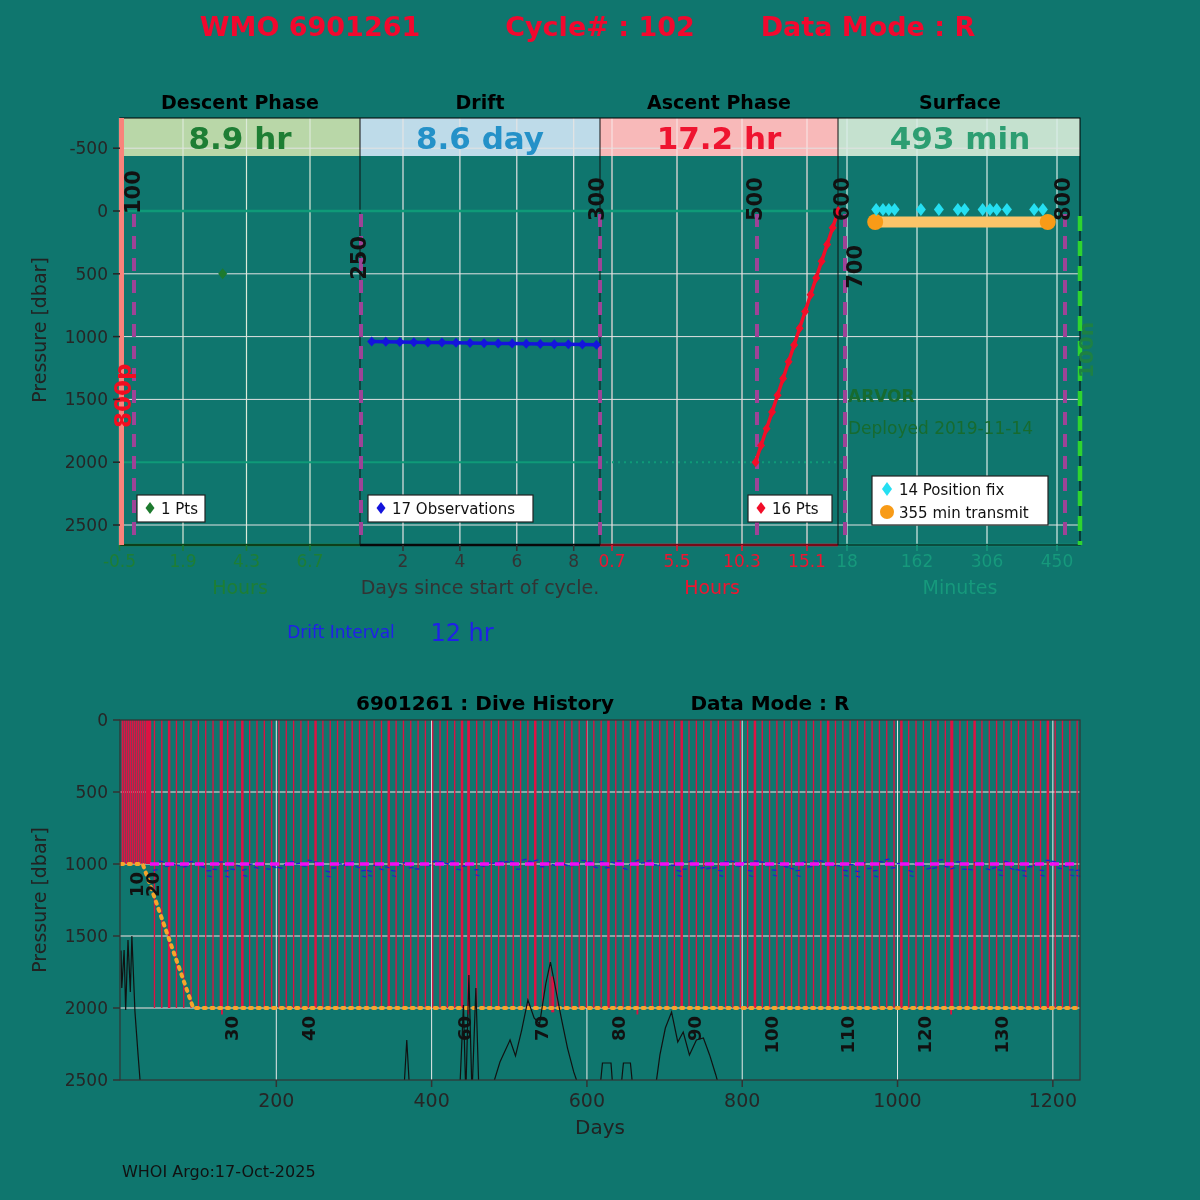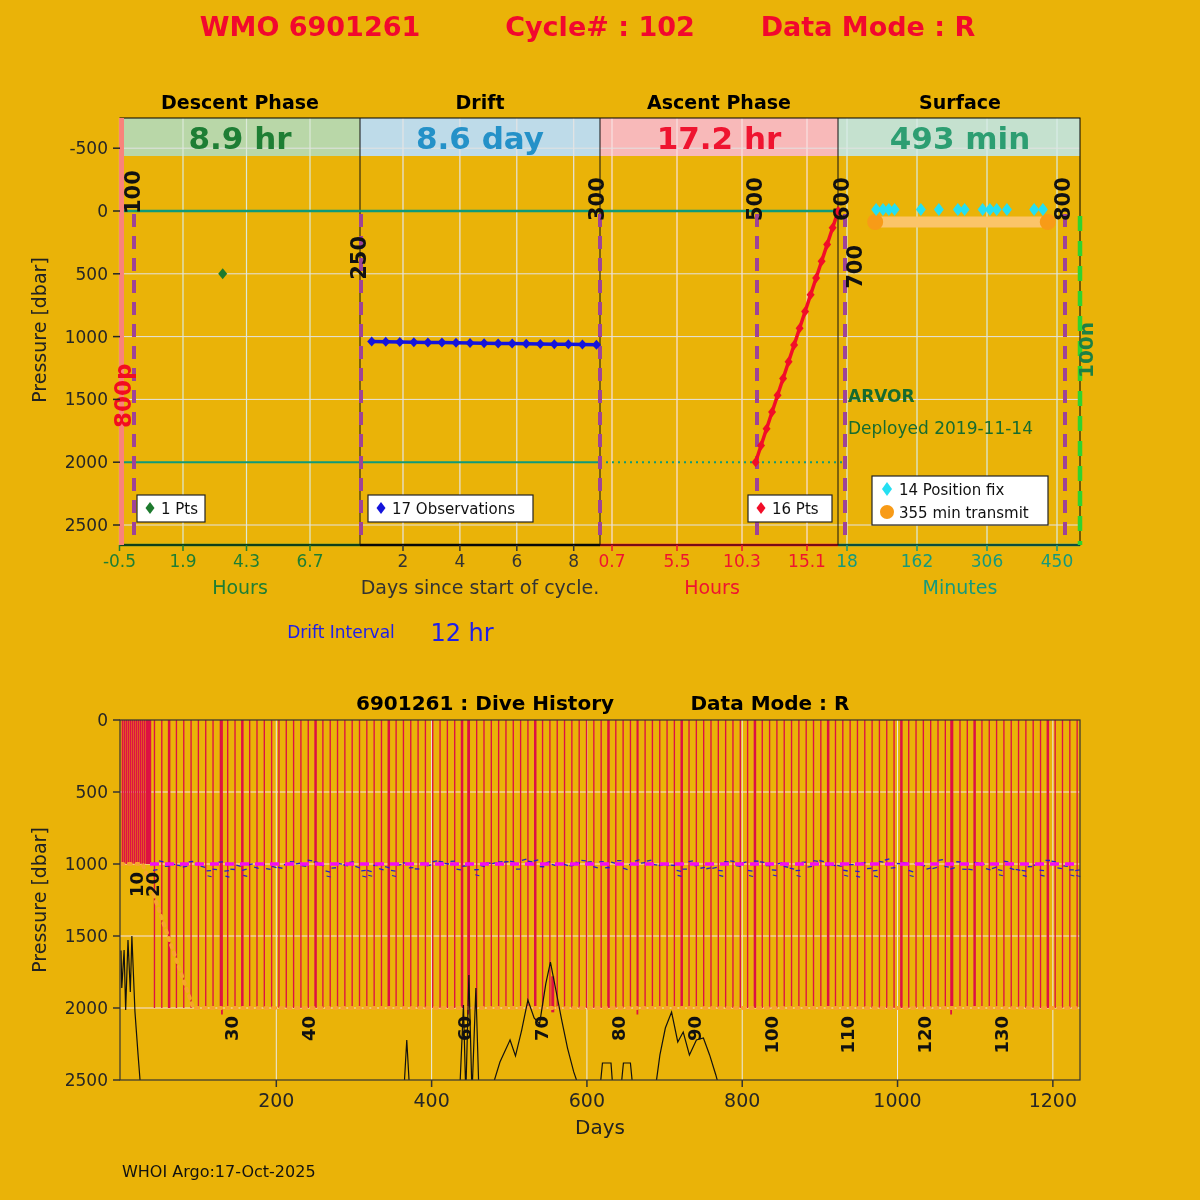--- a/index.html
+++ b/index.html
@@ -1,16 +1,16 @@
 <!DOCTYPE html>
 <html><head>
 <meta charset="utf-8">
 <style>
   html,body{margin:0;padding:0;background:#fff;}
-  .page{position:relative;width:1200px;height:1200px;background:#eab308;overflow:hidden;
+  .page{position:relative;width:1200px;height:1200px;background:#0f766e;overflow:hidden;
         font-family:"DejaVu Sans","Liberation Sans",sans-serif;}
   svg{display:block;}
   text{font-family:"DejaVu Sans","Liberation Sans",sans-serif;}
   .t-title{font-size:27px;font-weight:bold;}
   .t-phase{font-size:19px;font-weight:bold;fill:#000;}
   .t-dur{font-size:31px;font-weight:bold;}
   .t-msg{font-size:21px;font-weight:600;fill:#111;}
   .t-side{font-size:23px;font-weight:600;}
   .t-sidert{font-size:20px;font-weight:600;}
   .t-annb{font-size:17px;font-weight:bold;}

